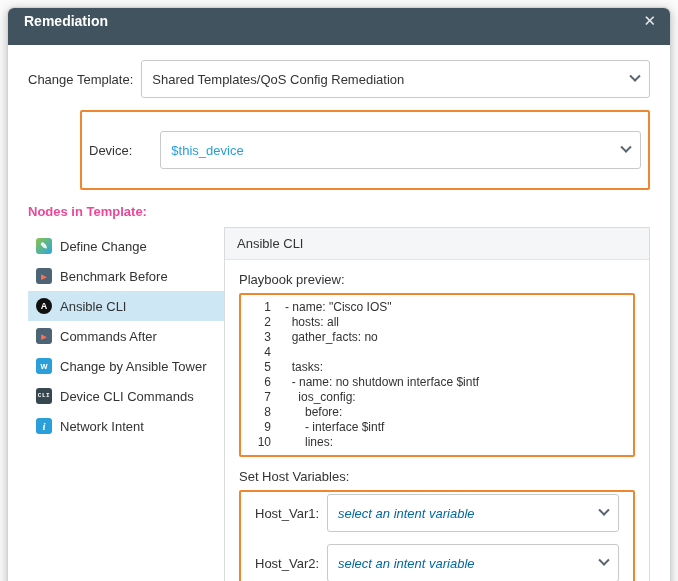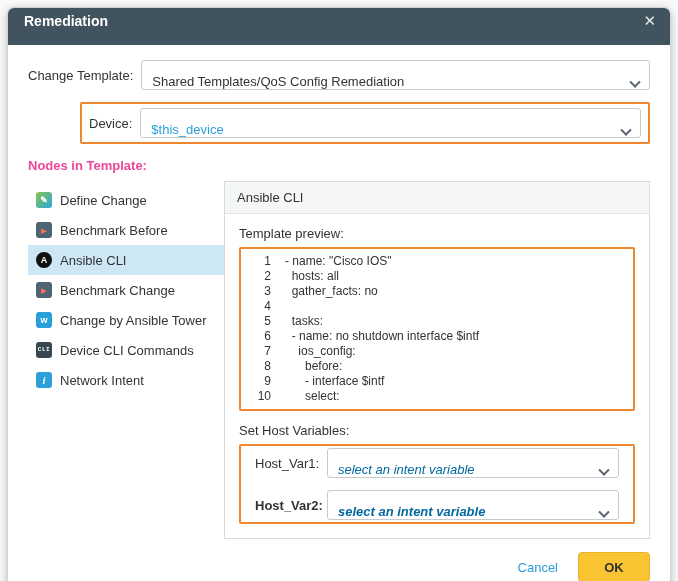--- a/index.html
+++ b/index.html
@@ -36,49 +36,50 @@
     color: #e6eaec;
     cursor: pointer;
     line-height: 1;
   }
   .modal-body { padding: 15px 20px 0 20px; }
   .row { display: flex; align-items: center; }
   .row label, .device-box label { font-size: 13px; color: #333; white-space: nowrap; }
   .tpl-row label { margin-right: 8px; }
   .select {
     flex: 1;
-    height: 30px;
+    height: 38px;
     border: 1px solid #c6cacd;
     border-radius: 3px;
     background: #fff;
     display: flex;
-    align-items: flex-end;
+    align-items: center;
     justify-content: space-between;
     padding: 0 10px;
     cursor: pointer;
     min-width: 0;
   }
   .sel-text { font-size: 13px; color: #333; overflow: hidden; white-space: nowrap; text-overflow: ellipsis; }
   .device-val { color: #2b9fd9; }
   .placeholder { font-style: italic; color: #0369a1; }
   .chev {
     width: 8px; height: 8px;
     border-right: 2px solid #5a6570;
     border-bottom: 2px solid #5a6570;
     transform: rotate(45deg) translate(-2px,-2px);
     flex: 0 0 8px;
     margin-left: 8px;
   }
   .device-box {
     margin: 12px 0 0 52px;
     border: 2px solid #ee872f;
     border-radius: 2px;
-    padding: 4px 7px;
-    display: flex;
-    align-items: center;
+    padding: 19px 7px;
+    display: flex;
+    align-items: center;
+    gap: 20px;
   }
   .device-box label { margin-right: 8px; }
   .nodes-label { font-size: 13px; font-weight: 700; color: #ec4899; margin: 14px 0 8px 0; }
   .main { display: flex; align-items: stretch; }
   .nav { width: 196px; flex: 0 0 196px; padding-top: 4px; }
   .nav-item {
     display: flex;
     align-items: center;
     height: 30px;
     padding: 0 8px;
@@ -125,21 +126,21 @@
   }
   .code-line { display: flex; line-height: 15px; font-size: 12px; color: #333; }
   .ln { width: 30px; flex: 0 0 30px; text-align: right; margin-right: 14px; color: #333; }
   .ct { white-space: pre; }
   .hostvars {
     border: 2px solid #ee872f;
     border-radius: 2px;
     padding: 2px 14px;
   }
   .hv-row { display: flex; align-items: center; }
-  .hv-row + .hv-row { margin-top: 12px; font-weight: bold; }
+  .hv-row + .hv-row { margin-top: 12px; }
   .hv-row label { font-size: 13px; color: #333; width: 72px; flex: 0 0 72px; }
   .modal-footer {
     display: flex;
     justify-content: flex-end;
     align-items: center;
     gap: 20px;
     padding: 13px 20px 15px 20px;
   }
   .cancel { color: #2b9fd9; font-size: 13px; cursor: pointer; }
   .ok {
@@ -198,21 +199,21 @@
           <span>Benchmark Before</span>
         </div>
 
         <div class="nav-item selected">
           <span class="icon ic-ansible">A</span>
           <span>Ansible CLI</span>
         </div>
 
         <div class="nav-item">
           <span class="icon ic-bench">▶</span>
-          <span>Benchmark Change</span>
+          <span>Commands After</span>
         </div>
 
         <div class="nav-item">
           <span class="icon ic-tower">w</span>
           <span>Change by Ansible Tower</span>
         </div>
 
         <div class="nav-item">
           <span class="icon ic-cli">CLI</span>
           <span>Device CLI Commands</span>
@@ -222,21 +223,21 @@
           <span class="icon ic-intent">i</span>
           <span>Network Intent</span>
         </div>
 
       </div>
 
       <div class="panel">
         <div class="panel-header">Ansible CLI</div>
         <div class="panel-body">
 
-          <div class="pb-label">Template preview:</div>
+          <div class="pb-label">Playbook preview:</div>
 
           <div class="code">
             <div class="code-line">
                 <span class="ln">1</span>
                 <span class="ct">- name: "Cisco IOS"</span>
               </div>
             <div class="code-line">
                 <span class="ln">2</span>
                 <span class="ct">  hosts: all</span>
               </div>
@@ -263,21 +264,21 @@
             <div class="code-line">
                 <span class="ln">8</span>
                 <span class="ct">      before:</span>
               </div>
             <div class="code-line">
                 <span class="ln">9</span>
                 <span class="ct">      - interface $intf</span>
               </div>
             <div class="code-line">
                 <span class="ln">10</span>
-                <span class="ct">      select:</span>
+                <span class="ct">      lines:</span>
               </div>
           </div>
 
           <div class="pb-label hv">Set Host Variables:</div>
 
           <div class="hostvars">
             <div class="hv-row">
               <label>Host_Var1:</label>
               <div class="select">
                 <span class="sel-text placeholder">select an intent variable</span>

